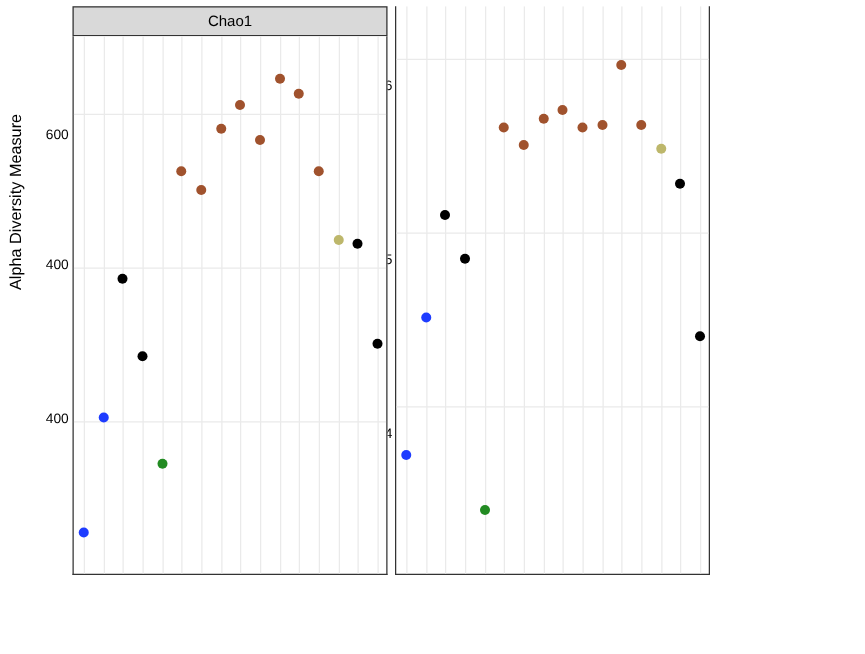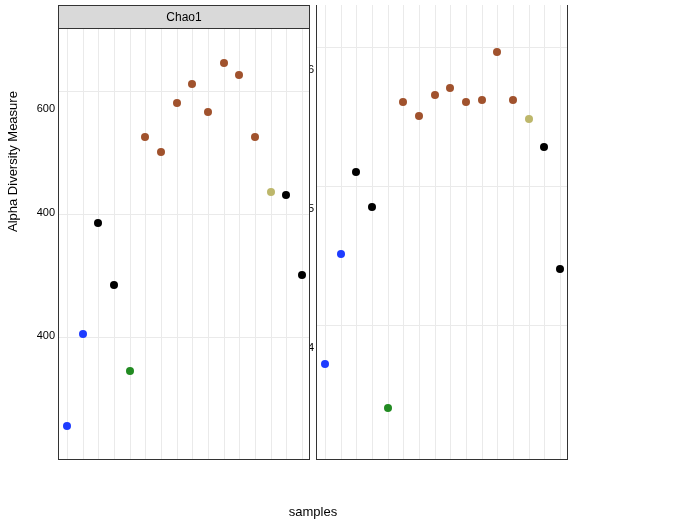--- a/index.html
+++ b/index.html
@@ -118,21 +118,20 @@
     border-radius: 50%;
     margin-right: 10px;
   }
 </style>
 </head>
 <body>
 
 <div class="figure">
 
   <div class="y-label">Alpha Diversity Measure</div>
-  <div class="x-label">samples</div>
 
   <div id="y-ticks-0" class="y-ticks" style="left:33px; top:27px; width:22px; height:433px;">
       <div class="y-tick" style="top: 307.857px;">400</div>
       <div class="y-tick" style="top: 184.714px;">400</div>
       <div class="y-tick" style="top: 61.5714px; margin-top: 19px;">600</div>
     </div>
 
   <div id="y-ticks-1" class="y-ticks" style="left:300px; top:27px; width:14px; height:433px;">
       <div class="y-tick" style="top: 319.774px;">4</div>
       <div class="y-tick" style="top: 180.742px;">5</div>

